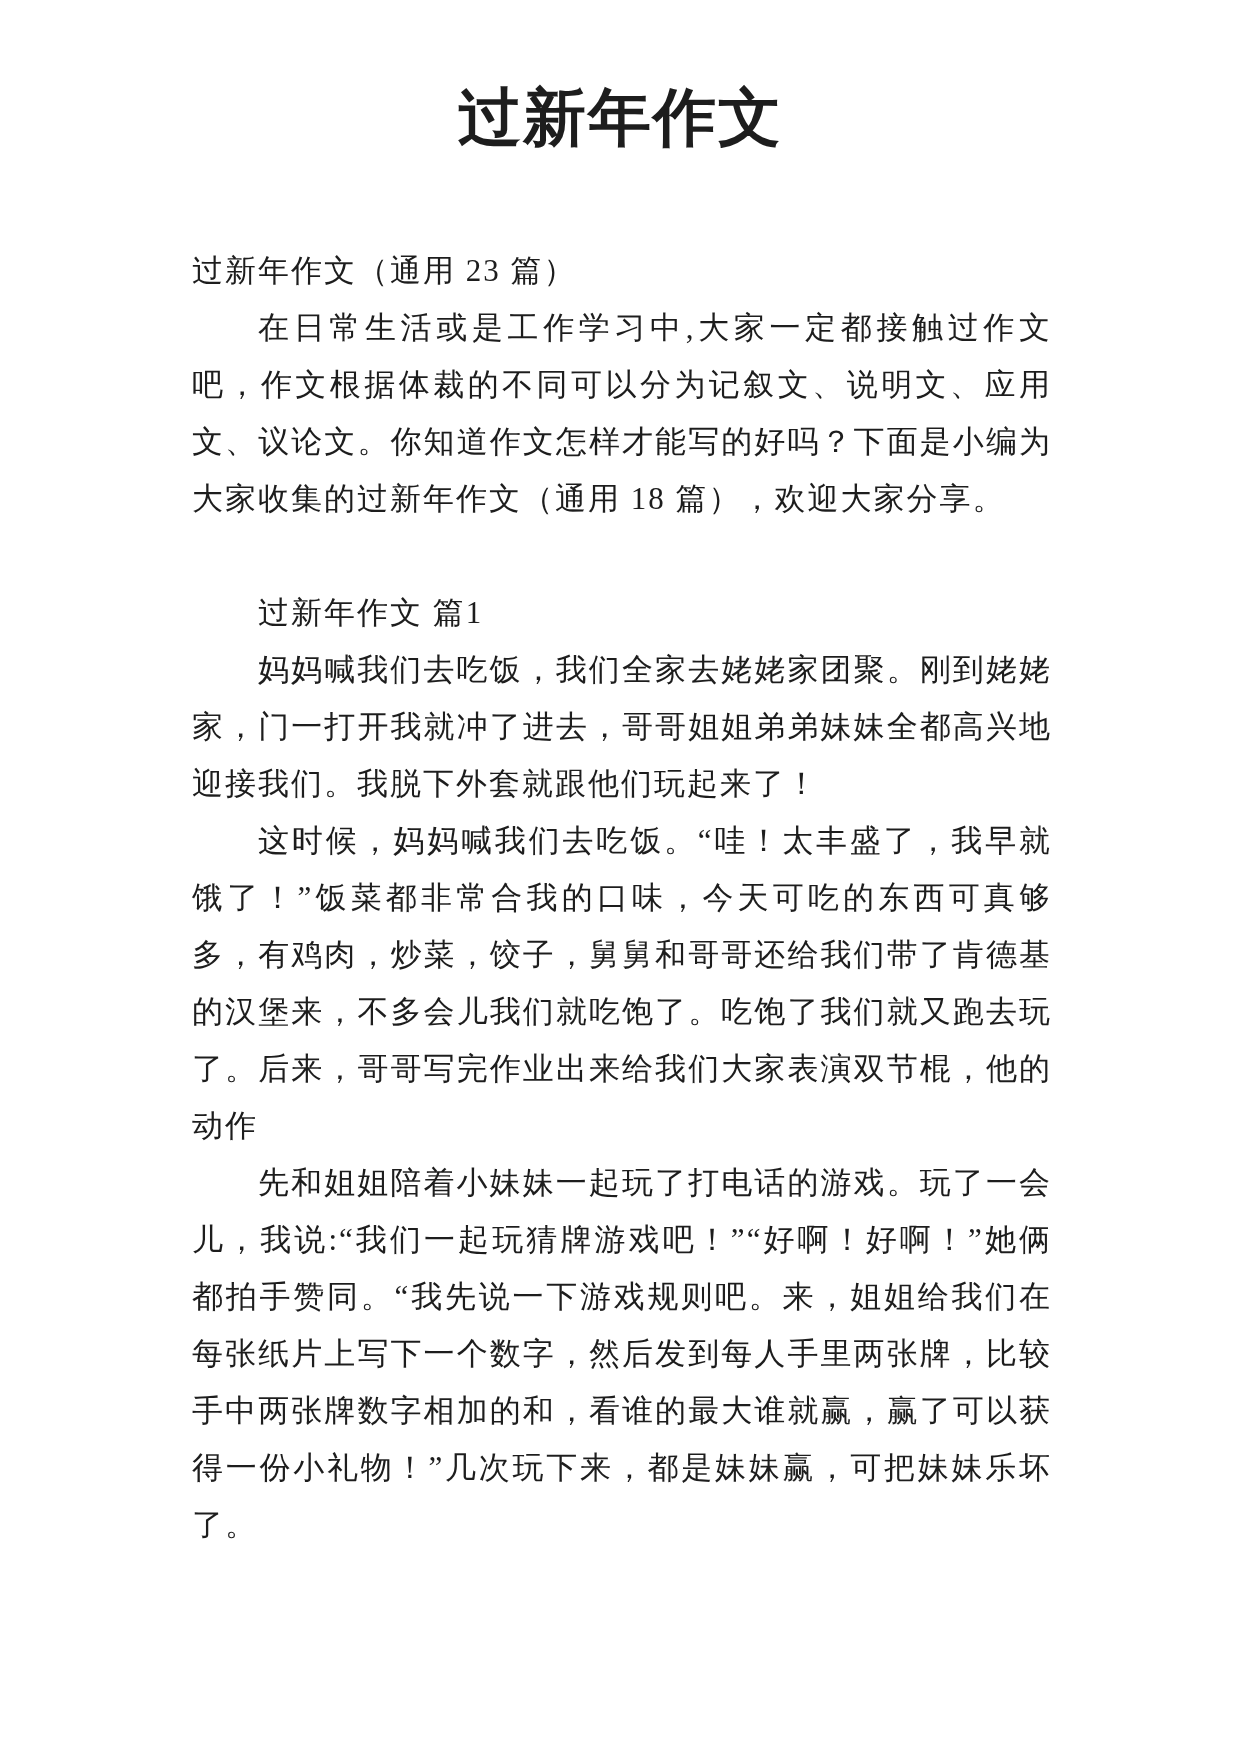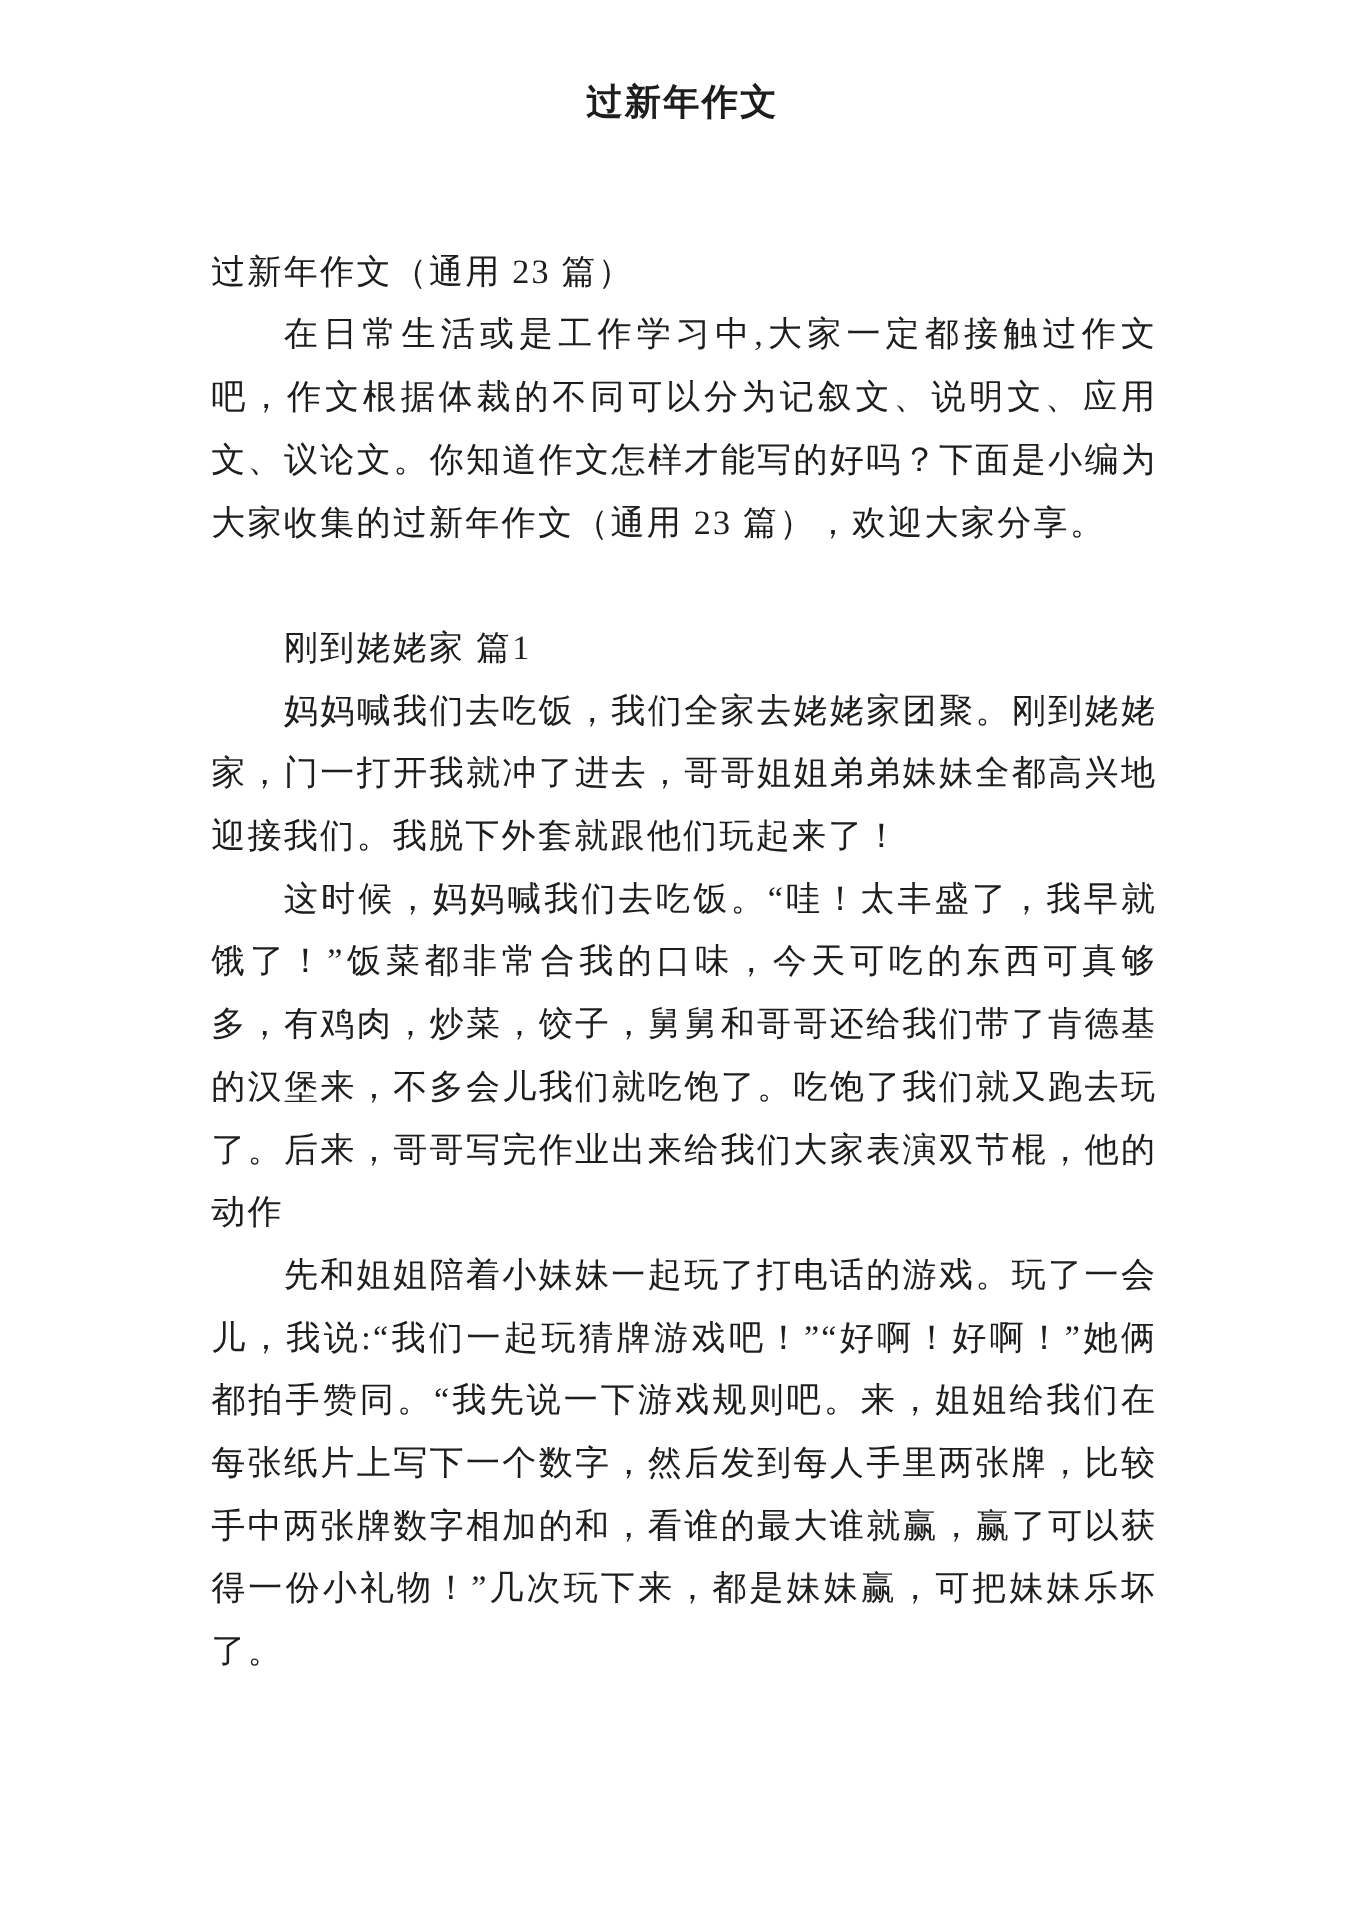--- a/index.html
+++ b/index.html
@@ -11,23 +11,23 @@
     position: relative;
     width: 1241px;
     height: 1754px;
     background: #ffffff;
     overflow: hidden;
     font-family: "Liberation Serif", "DejaVu Serif", serif;
     color: #1d1d1d;
   }
   .doc-title {
     margin: 0;
-    padding-top: 64px;
+    padding-top: 88px;
     text-align: center;
-    font-size: 33px;
+    font-size: 63px;
     line-height: 60px;
     font-weight: 700;
     letter-spacing: 2px;
   }
   .content {
     width: 860px;
     margin-left: 192px;
     margin-top: 94px;
     font-size: 31px;
     line-height: 57px;
@@ -46,20 +46,20 @@
     height: 57px;
   }
 </style>
 </head>
 <body>
 
 <div class="page">
   <h1 class="doc-title">过新年作文</h1>
   <div class="content">
       <p class="para">过新年作文（通用 23 篇）</p>
-      <p class="para indent">在日常生活或是工作学习中,大家一定都接触过作文吧，作文根据体裁的不同可以分为记叙文、说明文、应用文、议论文。你知道作文怎样才能写的好吗？下面是小编为大家收集的过新年作文（通用 23 篇），欢迎大家分享。</p>
+      <p class="para indent">在日常生活或是工作学习中,大家一定都接触过作文吧，作文根据体裁的不同可以分为记叙文、说明文、应用文、议论文。你知道作文怎样才能写的好吗？下面是小编为大家收集的过新年作文（通用 18 篇），欢迎大家分享。</p>
       <p class="para spacer"></p>
-      <p class="para indent">刚到姥姥家 篇1</p>
+      <p class="para indent">过新年作文 篇1</p>
       <p class="para indent">妈妈喊我们去吃饭，我们全家去姥姥家团聚。刚到姥姥家，门一打开我就冲了进去，哥哥姐姐弟弟妹妹全都高兴地迎接我们。我脱下外套就跟他们玩起来了！</p>
       <p class="para indent">这时候，妈妈喊我们去吃饭。“哇！太丰盛了，我早就饿了！”饭菜都非常合我的口味，今天可吃的东西可真够多，有鸡肉，炒菜，饺子，舅舅和哥哥还给我们带了肯德基的汉堡来，不多会儿我们就吃饱了。吃饱了我们就又跑去玩了。后来，哥哥写完作业出来给我们大家表演双节棍，他的动作</p>
       <p class="para indent">先和姐姐陪着小妹妹一起玩了打电话的游戏。玩了一会儿，我说:“我们一起玩猜牌游戏吧！”“好啊！好啊！”她俩都拍手赞同。“我先说一下游戏规则吧。来，姐姐给我们在每张纸片上写下一个数字，然后发到每人手里两张牌，比较手中两张牌数字相加的和，看谁的最大谁就赢，赢了可以获得一份小礼物！”几次玩下来，都是妹妹赢，可把妹妹乐坏了。</p>
     </div>
 </div>
 
 </body></html>

